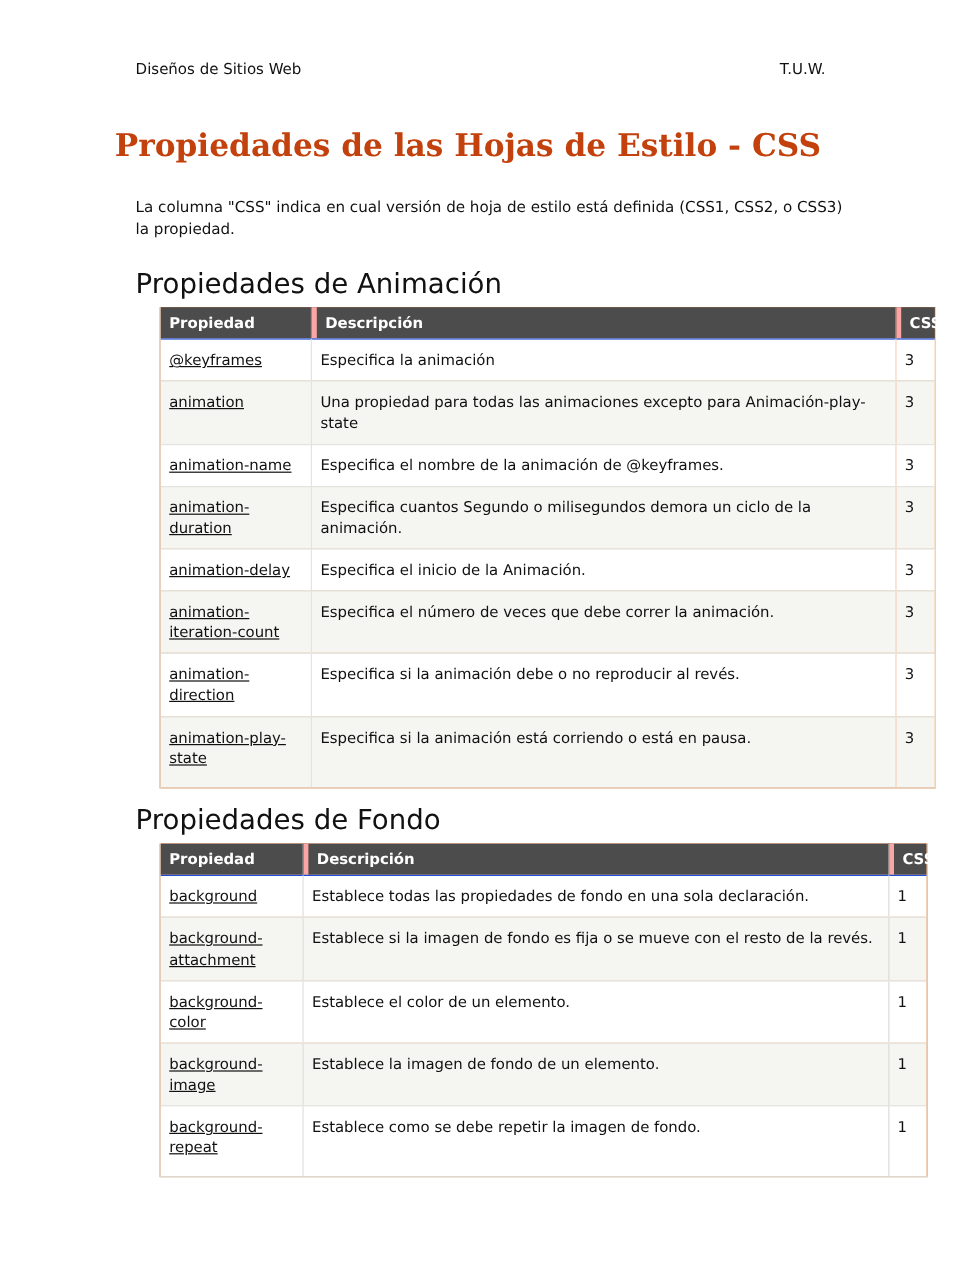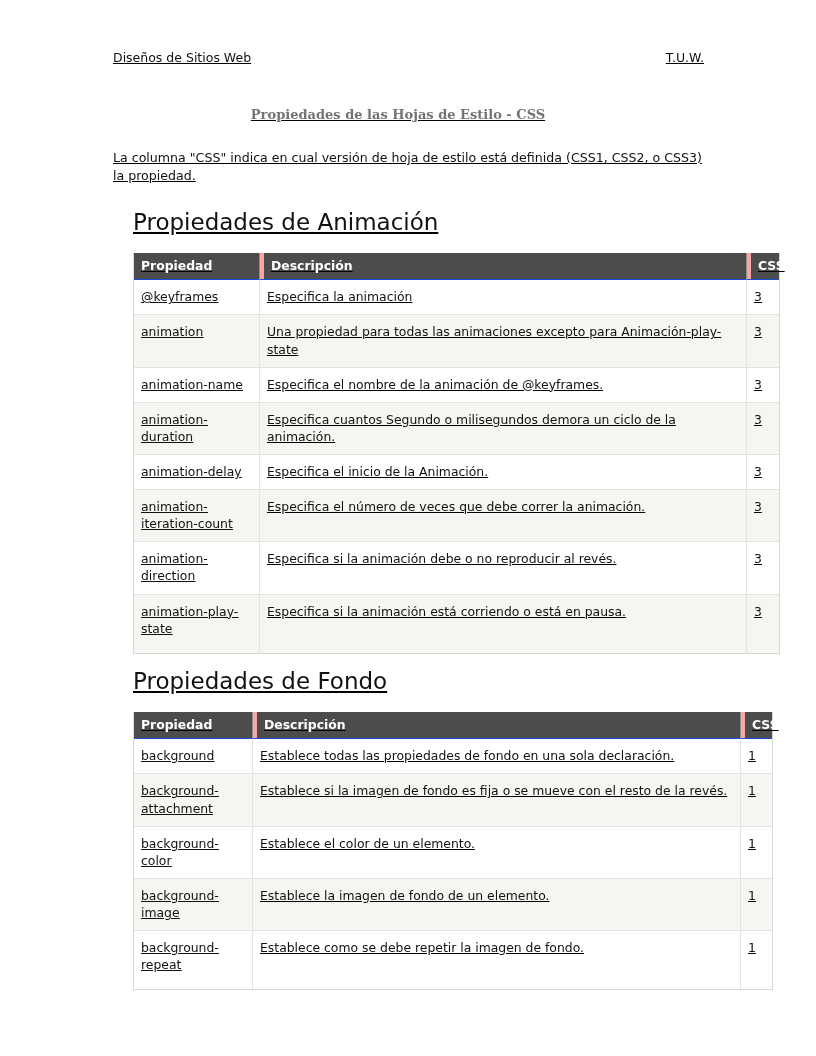--- a/index.html
+++ b/index.html
@@ -15,22 +15,21 @@
     position: relative;
     overflow: hidden;
   }
 
   .page {
     position: absolute;
     left: 0; top: 0;
     width: 816px;
     height: 1056px;
     box-sizing: border-box;
-    padding: 48px 24px 40px 40px;
-    text-decoration: underline;
+    padding: 48px 40px 40px 40px;
   }
 
   
   .doc-header {
     display: flex;
     align-items: baseline;
     padding: 0 73px 0 73px;
     margin-top: 2px;
     font-size: 12.5px;
     color: #111;
@@ -45,53 +44,53 @@
     white-space: nowrap;
     margin-right: 15px;
   }
 
   
   .doc-title {
     margin: 42px 0 0 0;
     text-align: center;
     font-family: "DejaVu Serif", serif;
     font-weight: bold;
-    font-size: 13px;
+    font-size: 26px;
     letter-spacing: 0px;
-    color: #737373;
+    color: #c2410c;
     padding-right: 36px;
   }
 
   
   .intro {
     margin: 27px 73px 0 73px;
     font-size: 12.6px;
     line-height: 1.42;
     color: #111;
     max-width: 600px;
   }
 
   
   .section-heading {
-    margin: 24px 0 0 93px;
+    margin: 24px 0 0 73px;
     font-size: 23px;
     font-weight: normal;
     color: #111;
     line-height: 1.2;
   }
   .section-heading.second {
     margin-top: 14px;
   }
 
   
   table.prop-table {
     border-collapse: separate;
     border-spacing: 0;
     margin-left: 93px;
-    margin-top: 17px;
+    margin-top: 5px;
     table-layout: fixed;
     font-size: 12.4px;
     background: #f97316;
     border-left: 1px solid #d9d9d4;
     border-right: 1px solid #d9d9d4;
     border-bottom: 1px solid #d9d9d4;
   }
   table#table-animation { width: 645px; }
   table#table-background { width: 638px; }
 

